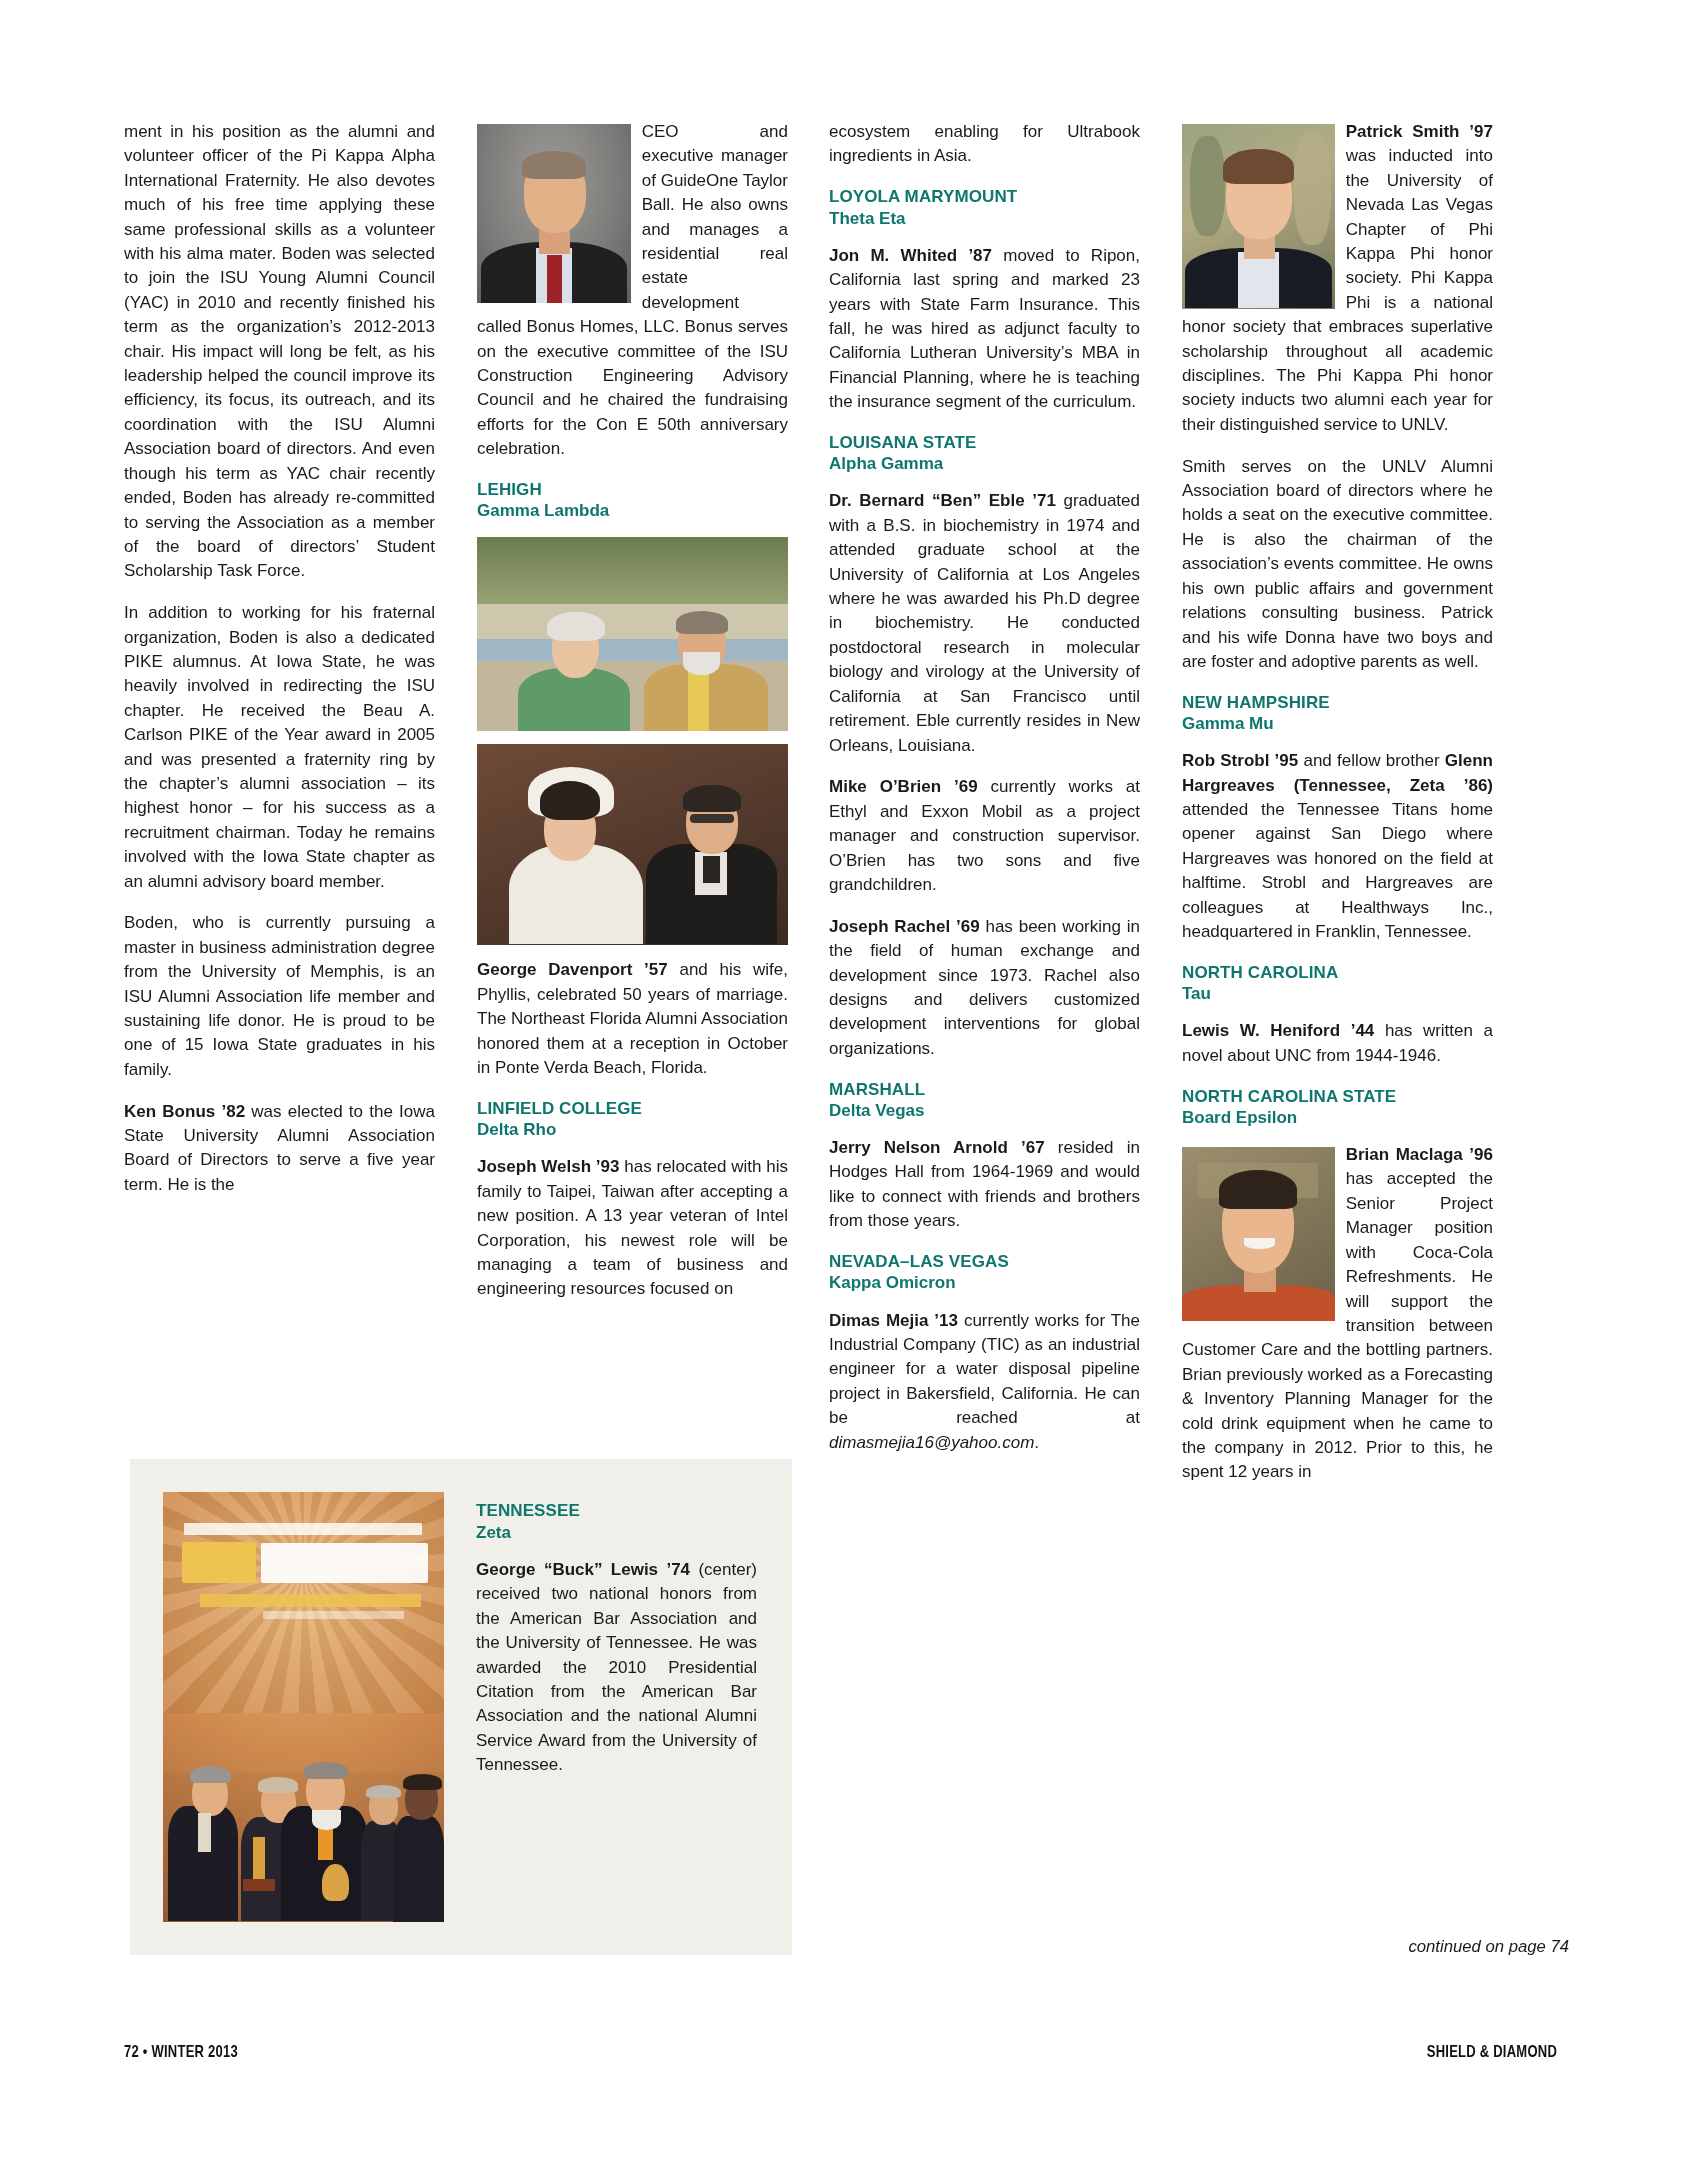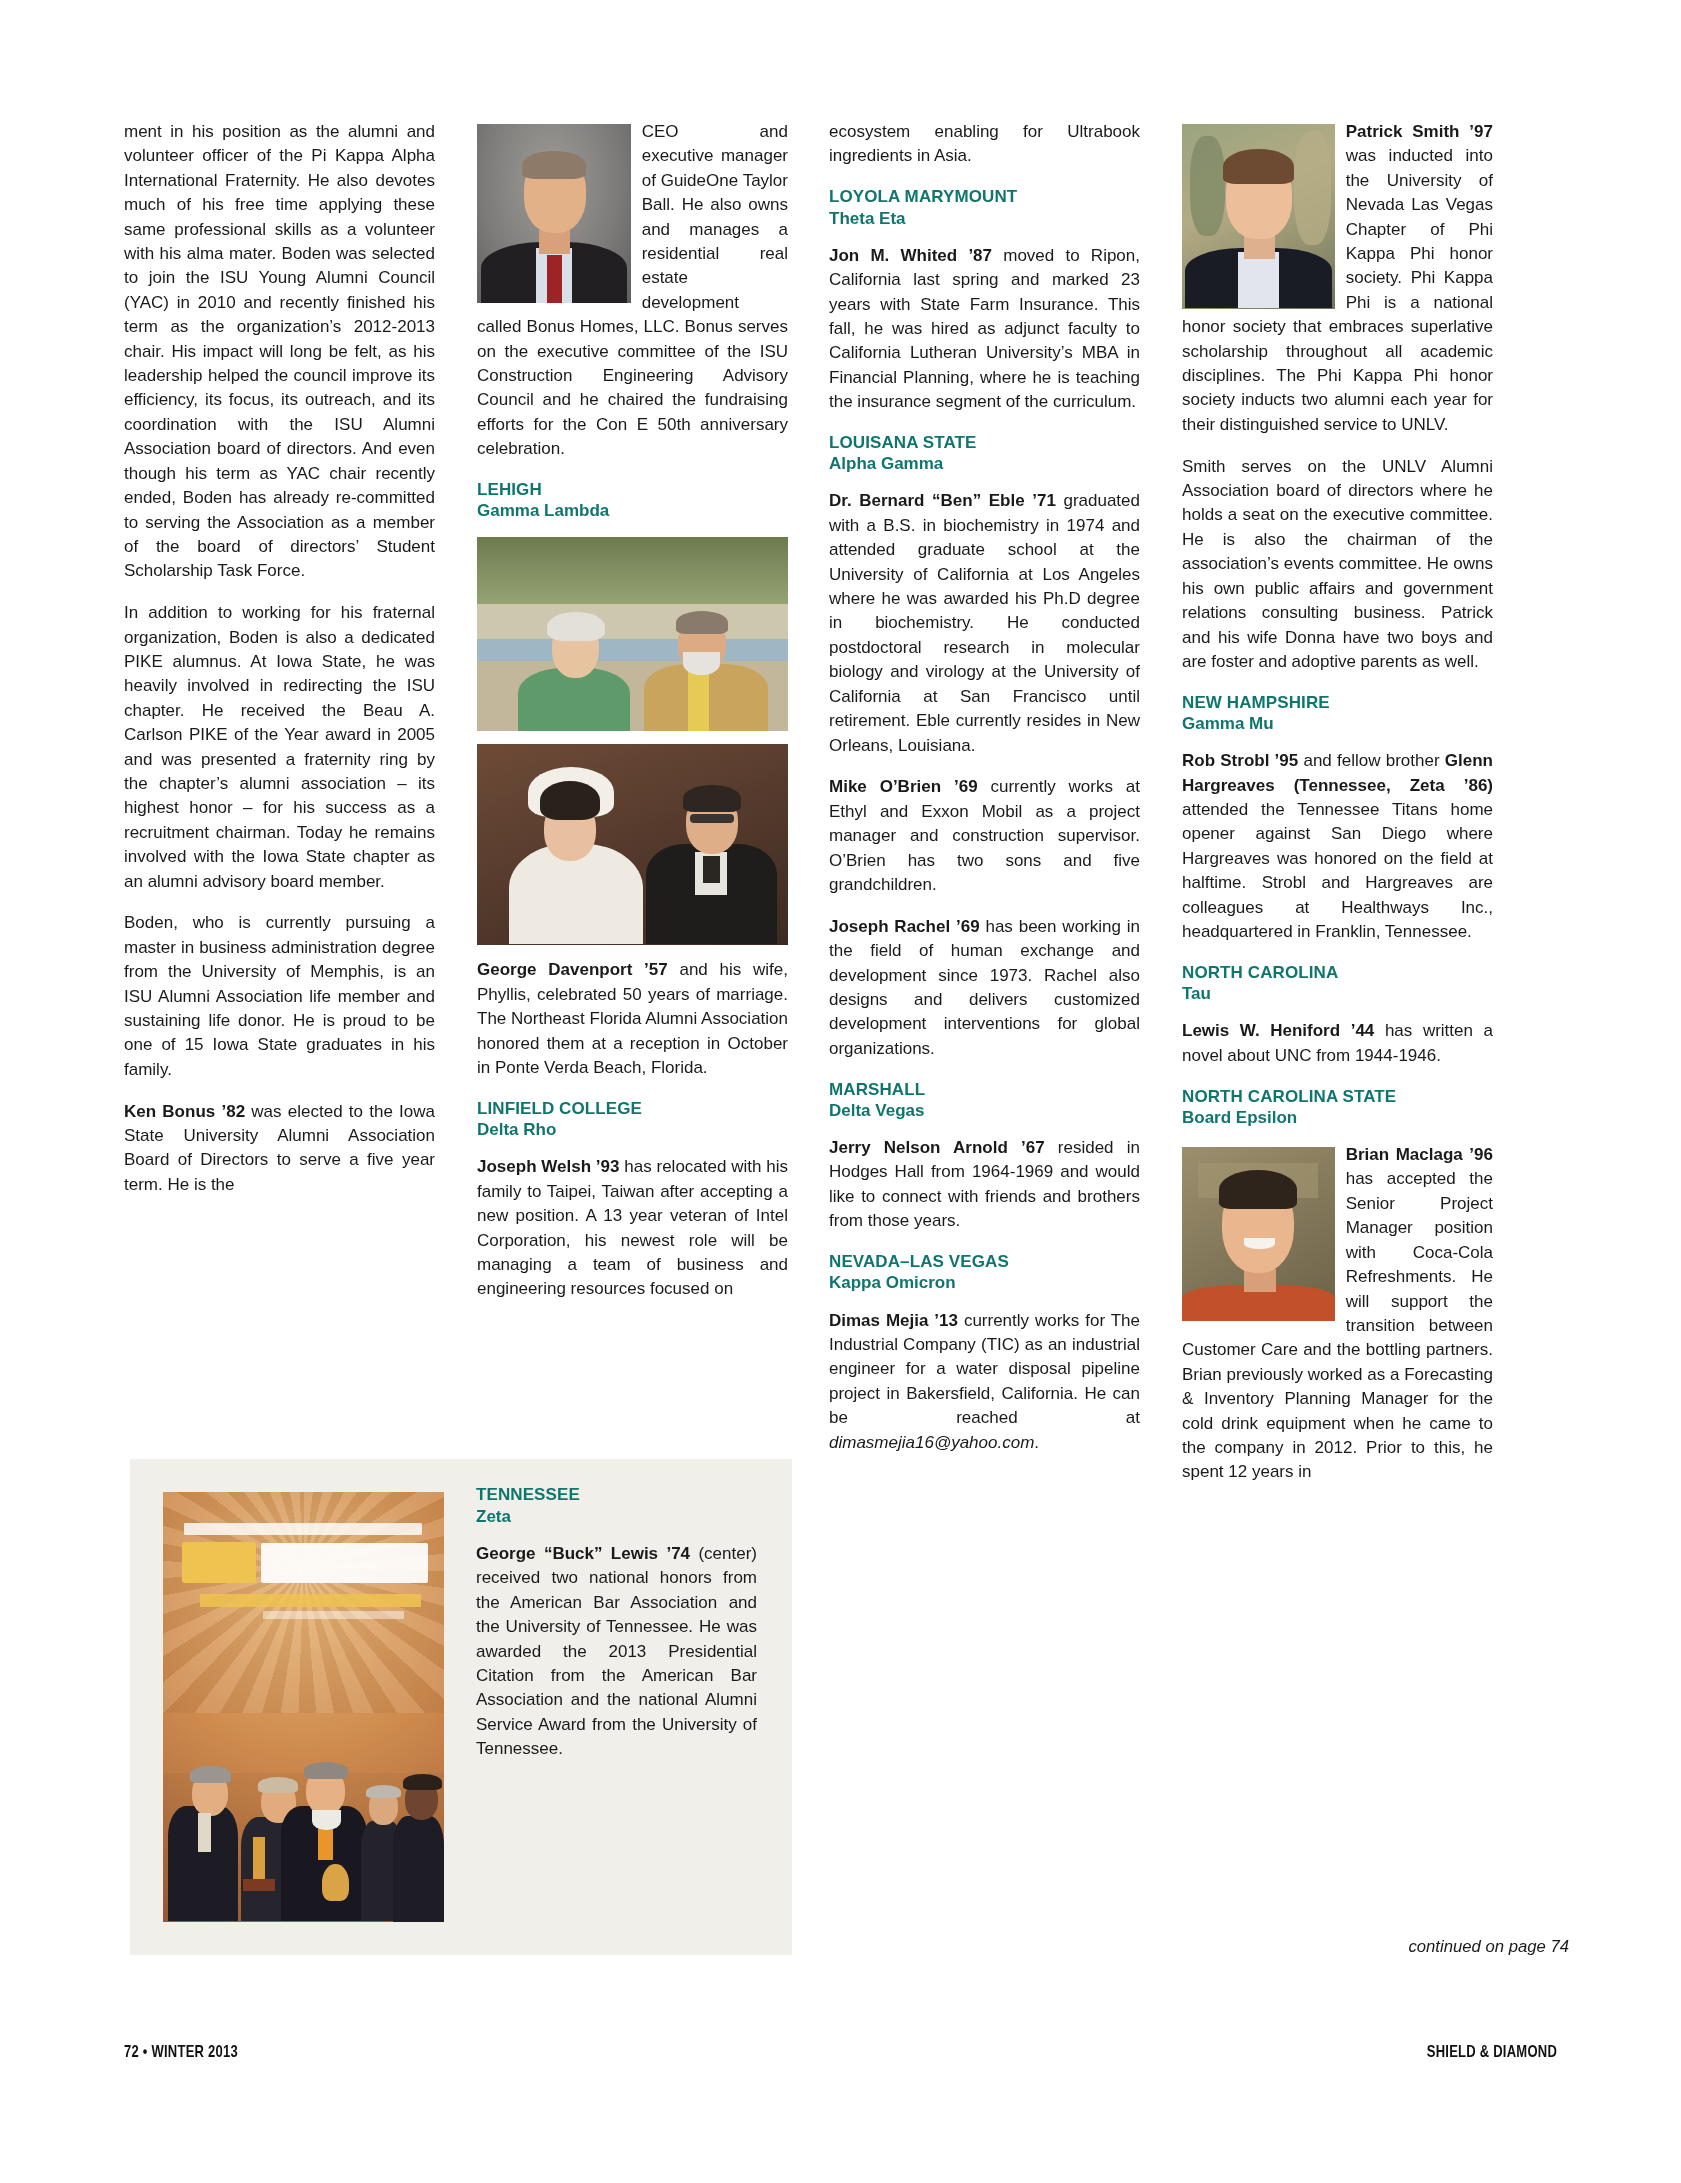--- a/index.html
+++ b/index.html
@@ -320,25 +320,25 @@
       <div class="ph" style="left:198px;top:329px;width:41px;height:100px;background:#24222a;border-radius:28% 28% 0 0;"></div>
       <div class="ph" style="left:206px;top:297px;width:29px;height:36px;background:#d9a87c;border-radius:46%;"></div>
       <div class="ph" style="left:203px;top:293px;width:35px;height:13.4px;background:#bdb7ae;border-radius:50% 50% 20% 20%;"></div>
 
       <div class="ph" style="left:230px;top:324px;width:51px;height:106px;background:#1e1c24;border-radius:28% 28% 0 0;"></div>
       <div class="ph" style="left:242px;top:288px;width:33px;height:40px;background:#6d4530;border-radius:46%;"></div>
       <div class="ph" style="left:240px;top:282px;width:39px;height:16px;background:#2b211a;border-radius:50% 50% 20% 20%;"></div>
     </div>
 
     <div class="tn-text">
-      <div class="chap" style="margin-top:0;">
+      <div class="chap" style="margin-top:16px;">
         <span class="school">TENNESSEE</span>
         <span class="greek">Zeta</span>
       </div>
-      <p class="tight"><b>George “Buck” Lewis ’74</b><span> (center) received two national honors from the American Bar Association and the University of Tennessee. He was awarded the 2013 Presidential Citation from the American Bar Association and the national Alumni Service Award from the University of Tennessee.</span></p>
+      <p class="tight"><b>George “Buck” Lewis ’74</b><span> (center) received two national honors from the American Bar Association and the University of Tennessee. He was awarded the 2010 Presidential Citation from the American Bar Association and the national Alumni Service Award from the University of Tennessee.</span></p>
     </div>
   </div>
 
   <div class="continued">continued on page 74</div>
   <div class="footer-left">72 • WINTER 2013</div>
   <div class="footer-right">SHIELD &amp; DIAMOND</div>
 
 </div>
 
 

